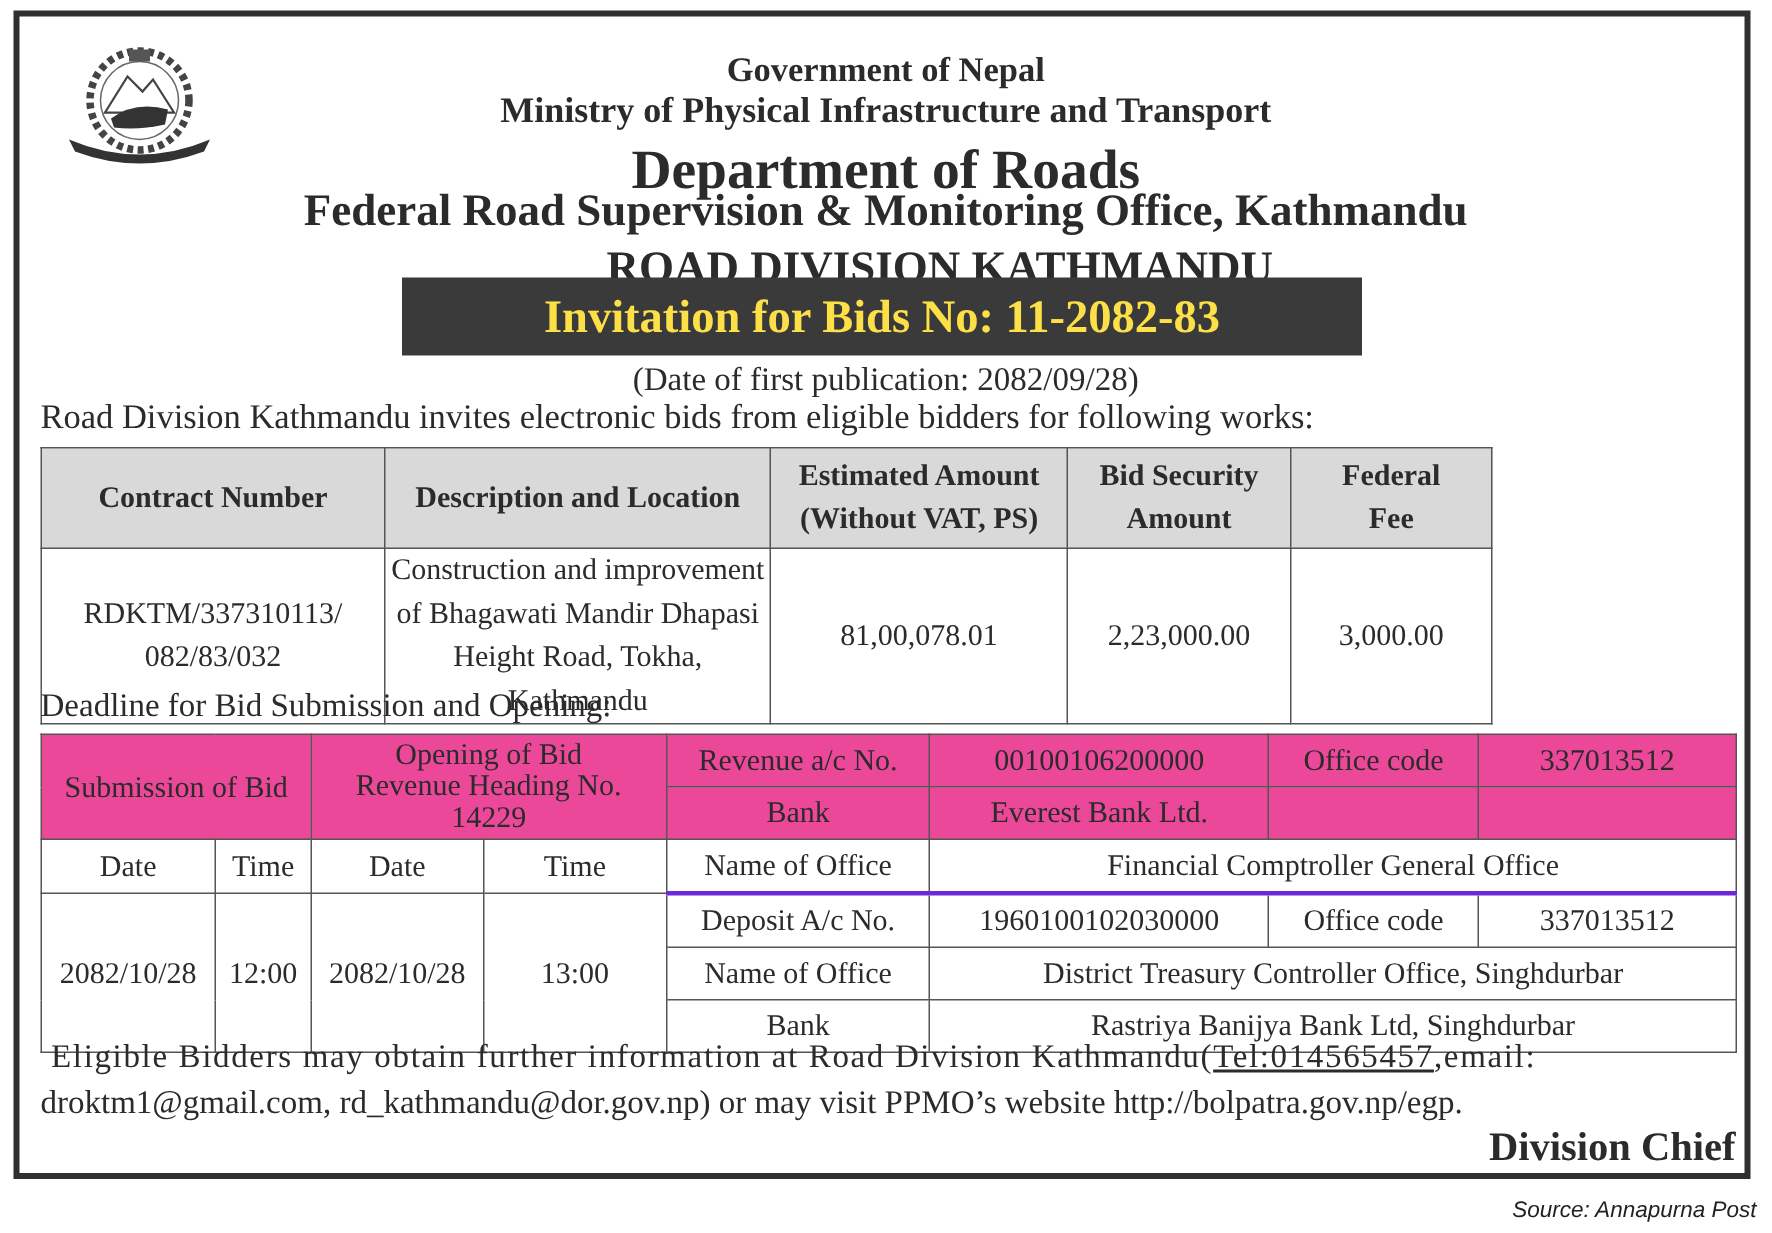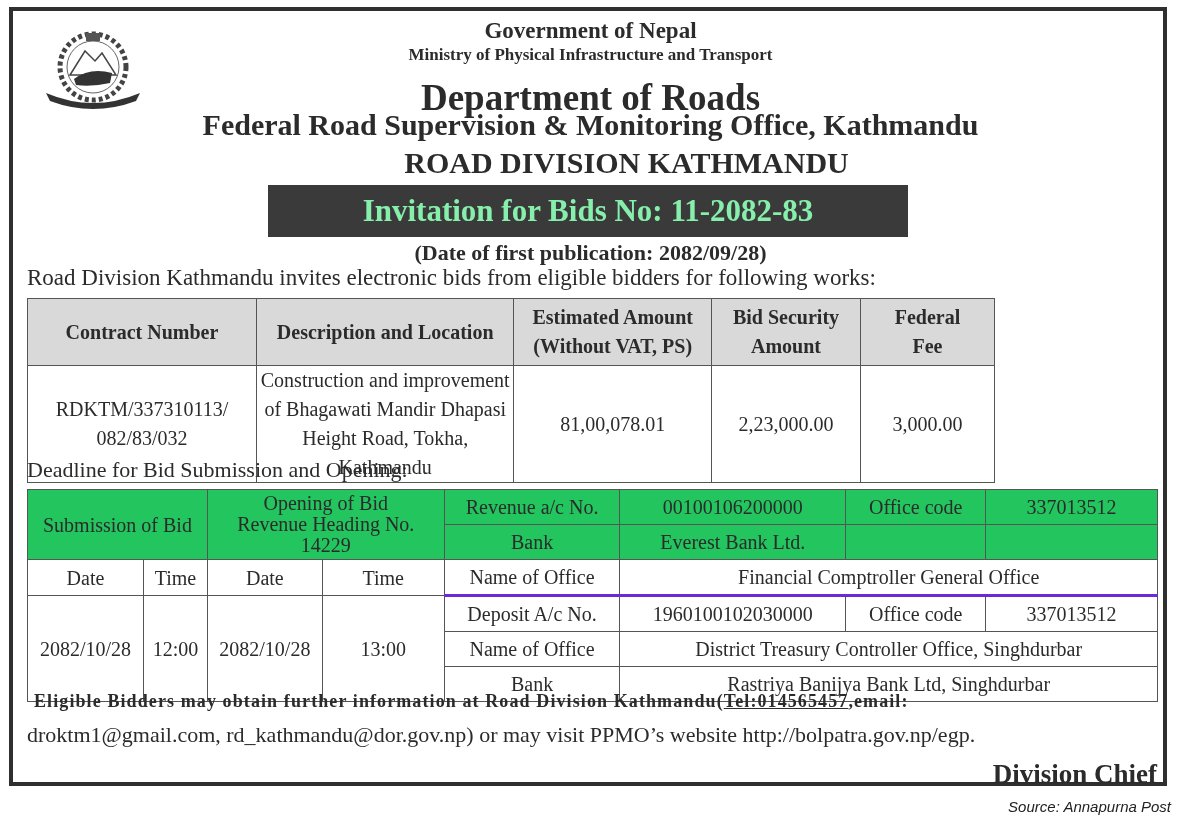--- a/index.html
+++ b/index.html
@@ -1,40 +1,40 @@
 <!DOCTYPE html>
 <html><head>
 <meta charset="utf-8">
 <style>
   html, body { margin:0; padding:0; background:#ffffff; }
   body { width:1181px; height:822px; position:relative; overflow:hidden; font-family:"Liberation Serif", serif; color:#2b2b2b; }
   .frame { position:absolute; left:9px; top:7px; width:1158px; height:779px; border:4px solid #2f2f2f; box-sizing:border-box; background:#fff; }
   .emblem { position:absolute; left:40px; top:27px; width:106px; height:86px; }
-  .hdr { position:absolute; left:0; width:1181px; text-align:center; font-weight:bold; color:#2b2b2b; white-space:nowrap; }
+  .hdr { position:absolute; left:0; width:1181px; text-align:center; font-weight:bold; color:#2b2b2b; white-space:nowrap;margin-top:16px; }
   .h1 { top:18px; font-size:23px; }
-  .h2 { top:45px; font-size:17px; }
+  .h2 { top:45px; font-size:24px; }
   .h3 { top:76px; font-size:37px; }
   .h4 { top:108px; font-size:30px; }
   .h5 { top:146px; font-size:30px;padding-left:36px; }
-  .banner { position:absolute; left:268px; top:185px; width:640px; height:52px; background:#3a3a3a; color:#86efac; font-weight:bold; font-size:31px; text-align:center; line-height:52px; }
-  .pubdate { position:absolute; left:0; width:1181px; top:240px; text-align:center; font-weight:bold; font-size:22px; }
+  .banner { position:absolute; left:268px; top:185px; width:640px; height:52px; background:#3a3a3a; color:#fde047; font-weight:bold; font-size:31px; text-align:center; line-height:52px; }
+  .pubdate { position:absolute; left:0; width:1181px; top:240px; text-align:center; font-weight:normal; font-size:22px; }
   .intro { position:absolute; left:27px; top:265px; font-size:23px; white-space:nowrap; }
   table { border-collapse:collapse; position:absolute; }
   td, th { border:1.5px solid #555; text-align:center; vertical-align:middle; padding:0; }
   .t1 { left:27px; top:298px; width:968px; font-size:20px; }
   .t1 th { background:#d9d9d9; font-weight:bold; height:66px; line-height:29px; }
   .t1 td { height:90px; line-height:29px; font-size:20px; }
   .deadline { position:absolute; left:27px; top:457px; font-size:22px; white-space:nowrap; }
   .t2 { left:27px; top:489px; width:1131px; font-size:20px; }
   .t2 td { height:34px; line-height:22px; }
-  .gray { background:#22c55e; }
+  .gray { background:#ec4899; }
   .thick-top td.tt { border-top:3px solid #6d28d9; }
-  .footer1 { position:absolute; left:34px; top:691px; font-size:18px; letter-spacing:1.1px; white-space:nowrap;font-weight:bold; }
+  .footer1 { position:absolute; left:34px; top:691px; font-size:22px; letter-spacing:1.1px; white-space:nowrap; }
   .footer2 { position:absolute; left:27px; top:722px; font-size:22px; white-space:nowrap; }
-  .sign { position:absolute; right:24px; top:749px; font-weight:bold; font-size:27px;margin-top:10px; }
+  .sign { position:absolute; right:24px; top:749px; font-weight:bold; font-size:27px; }
   .source { position:absolute; right:10px; top:798px; font-family:"Liberation Sans", sans-serif; font-style:italic; font-size:15px; color:#222; }
   u { text-decoration:underline; }
 </style>
 </head>
 <body>
 
 <div class="frame"></div>
 
 <svg class="emblem" viewBox="0 0 106 86">
   <circle cx="53" cy="40" r="33" fill="none" stroke="#444" stroke-width="5" stroke-dasharray="4 3"></circle>

